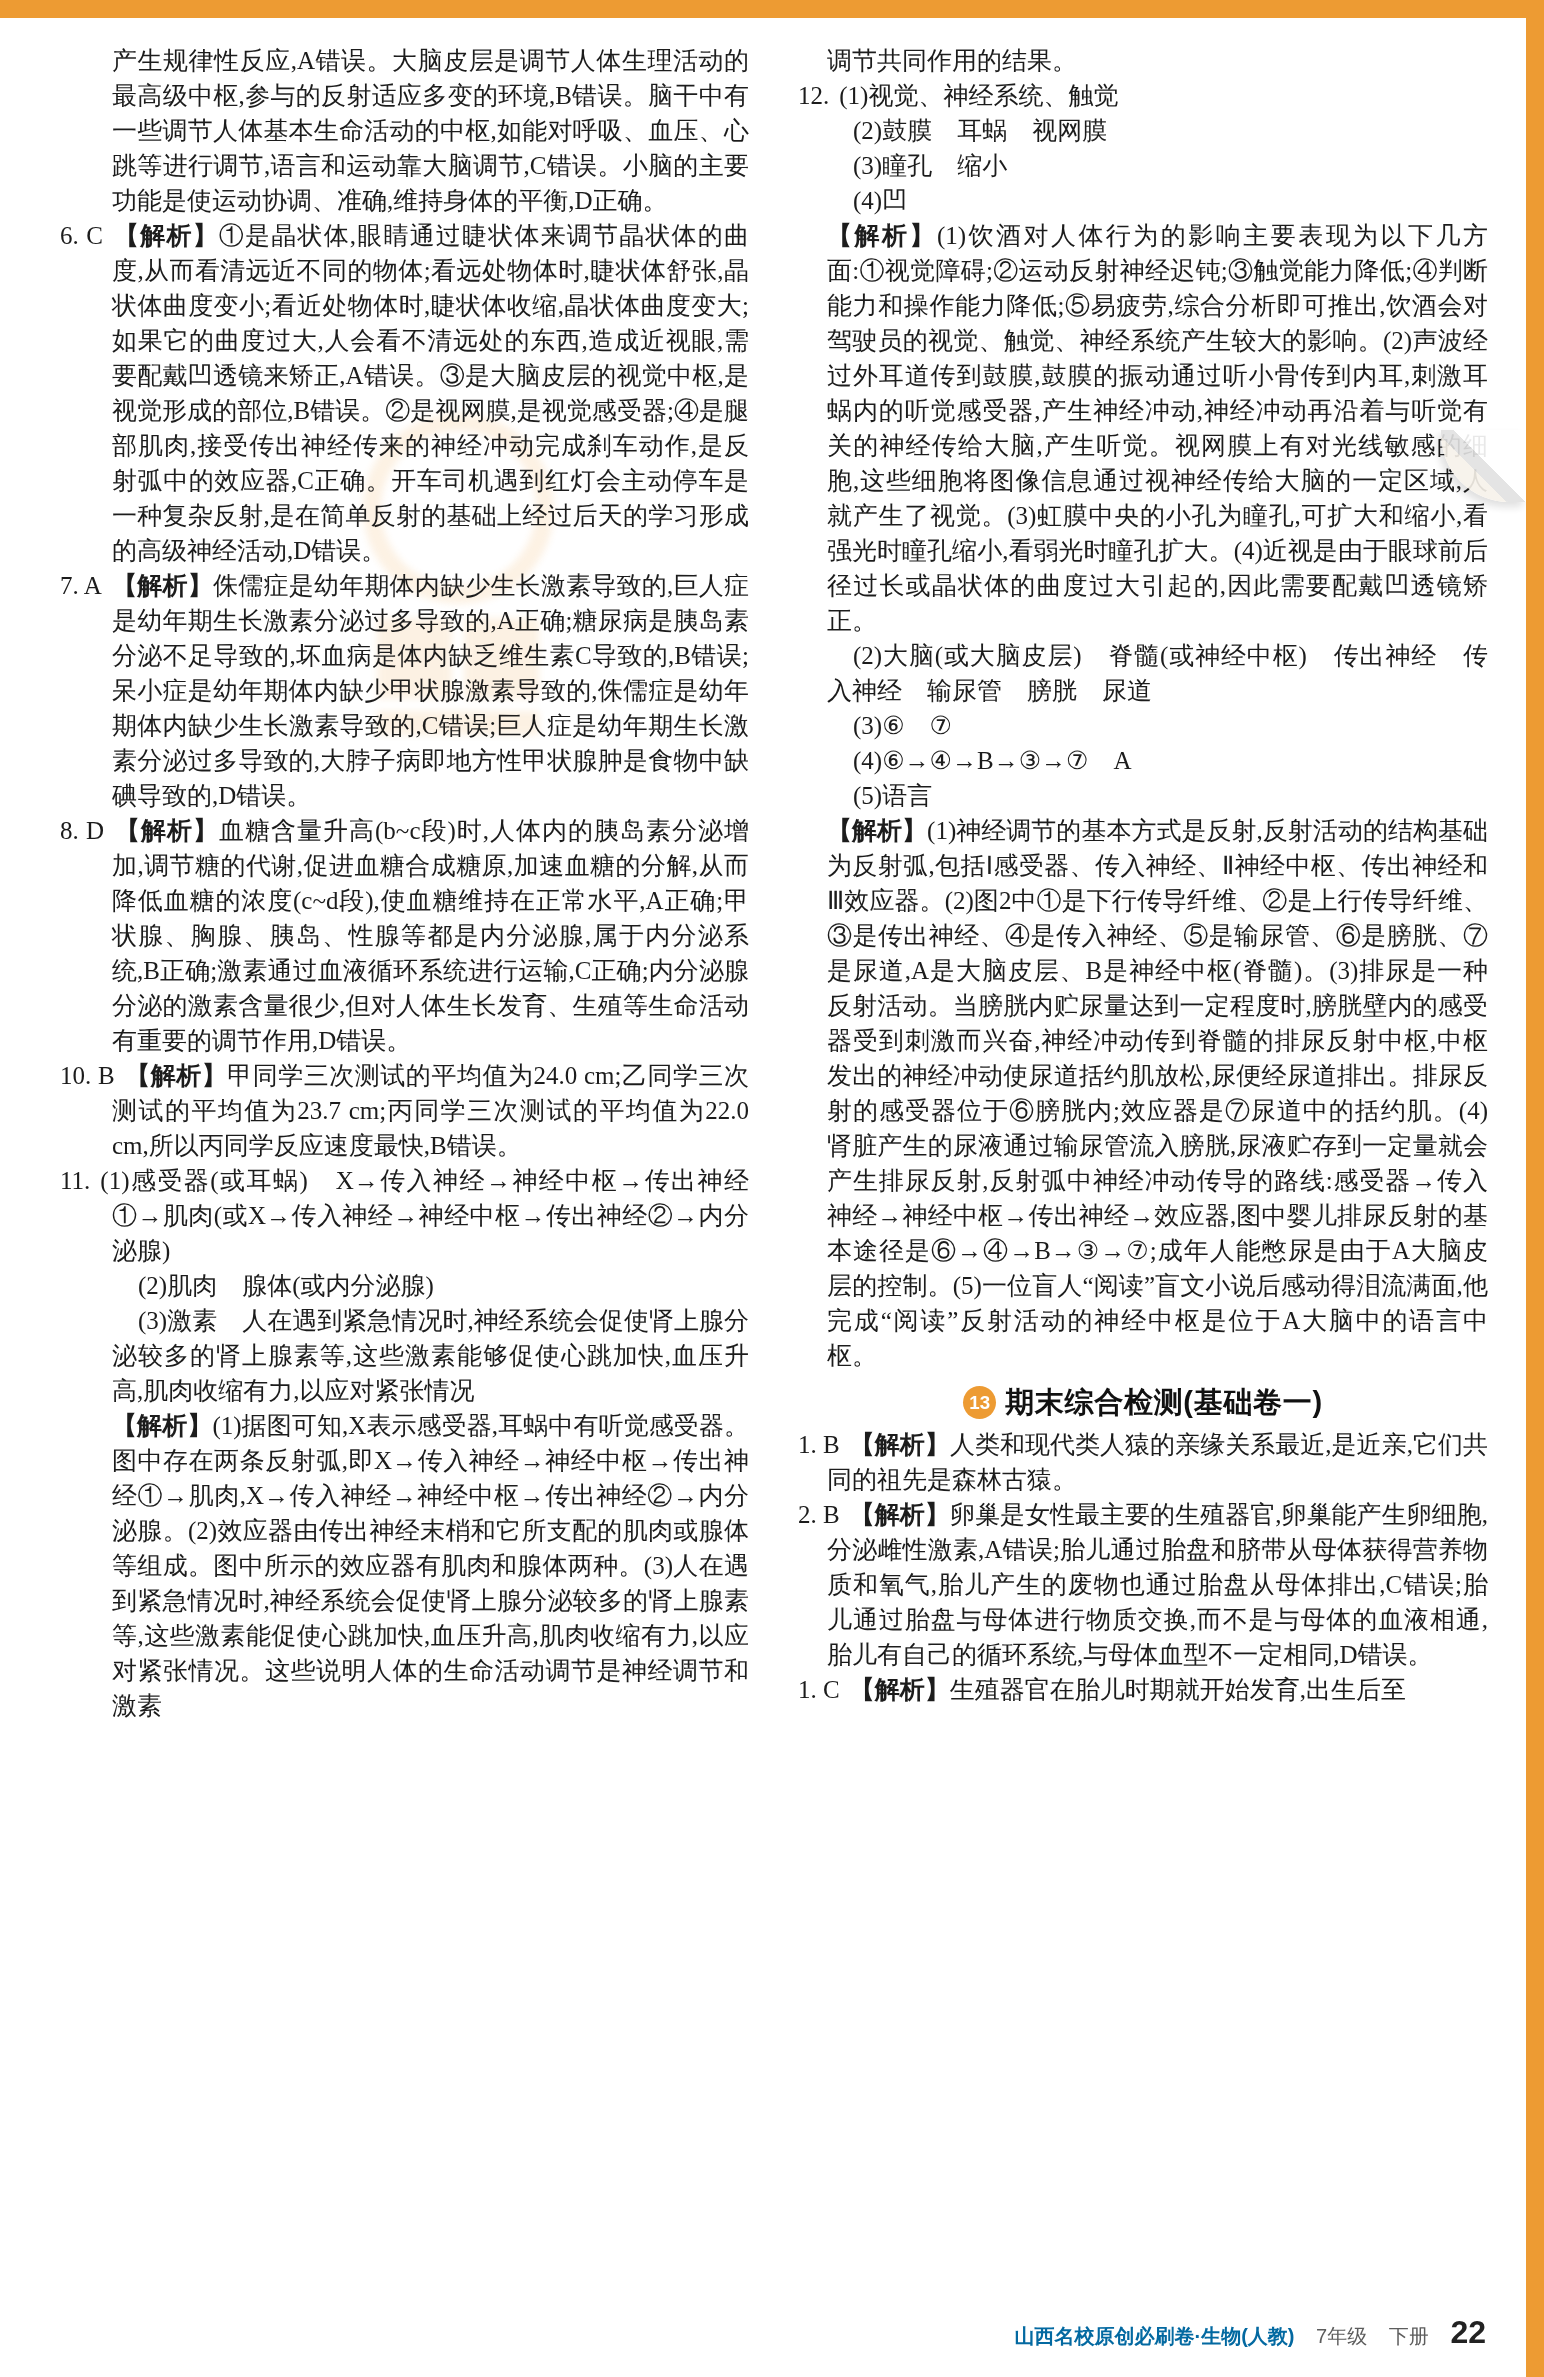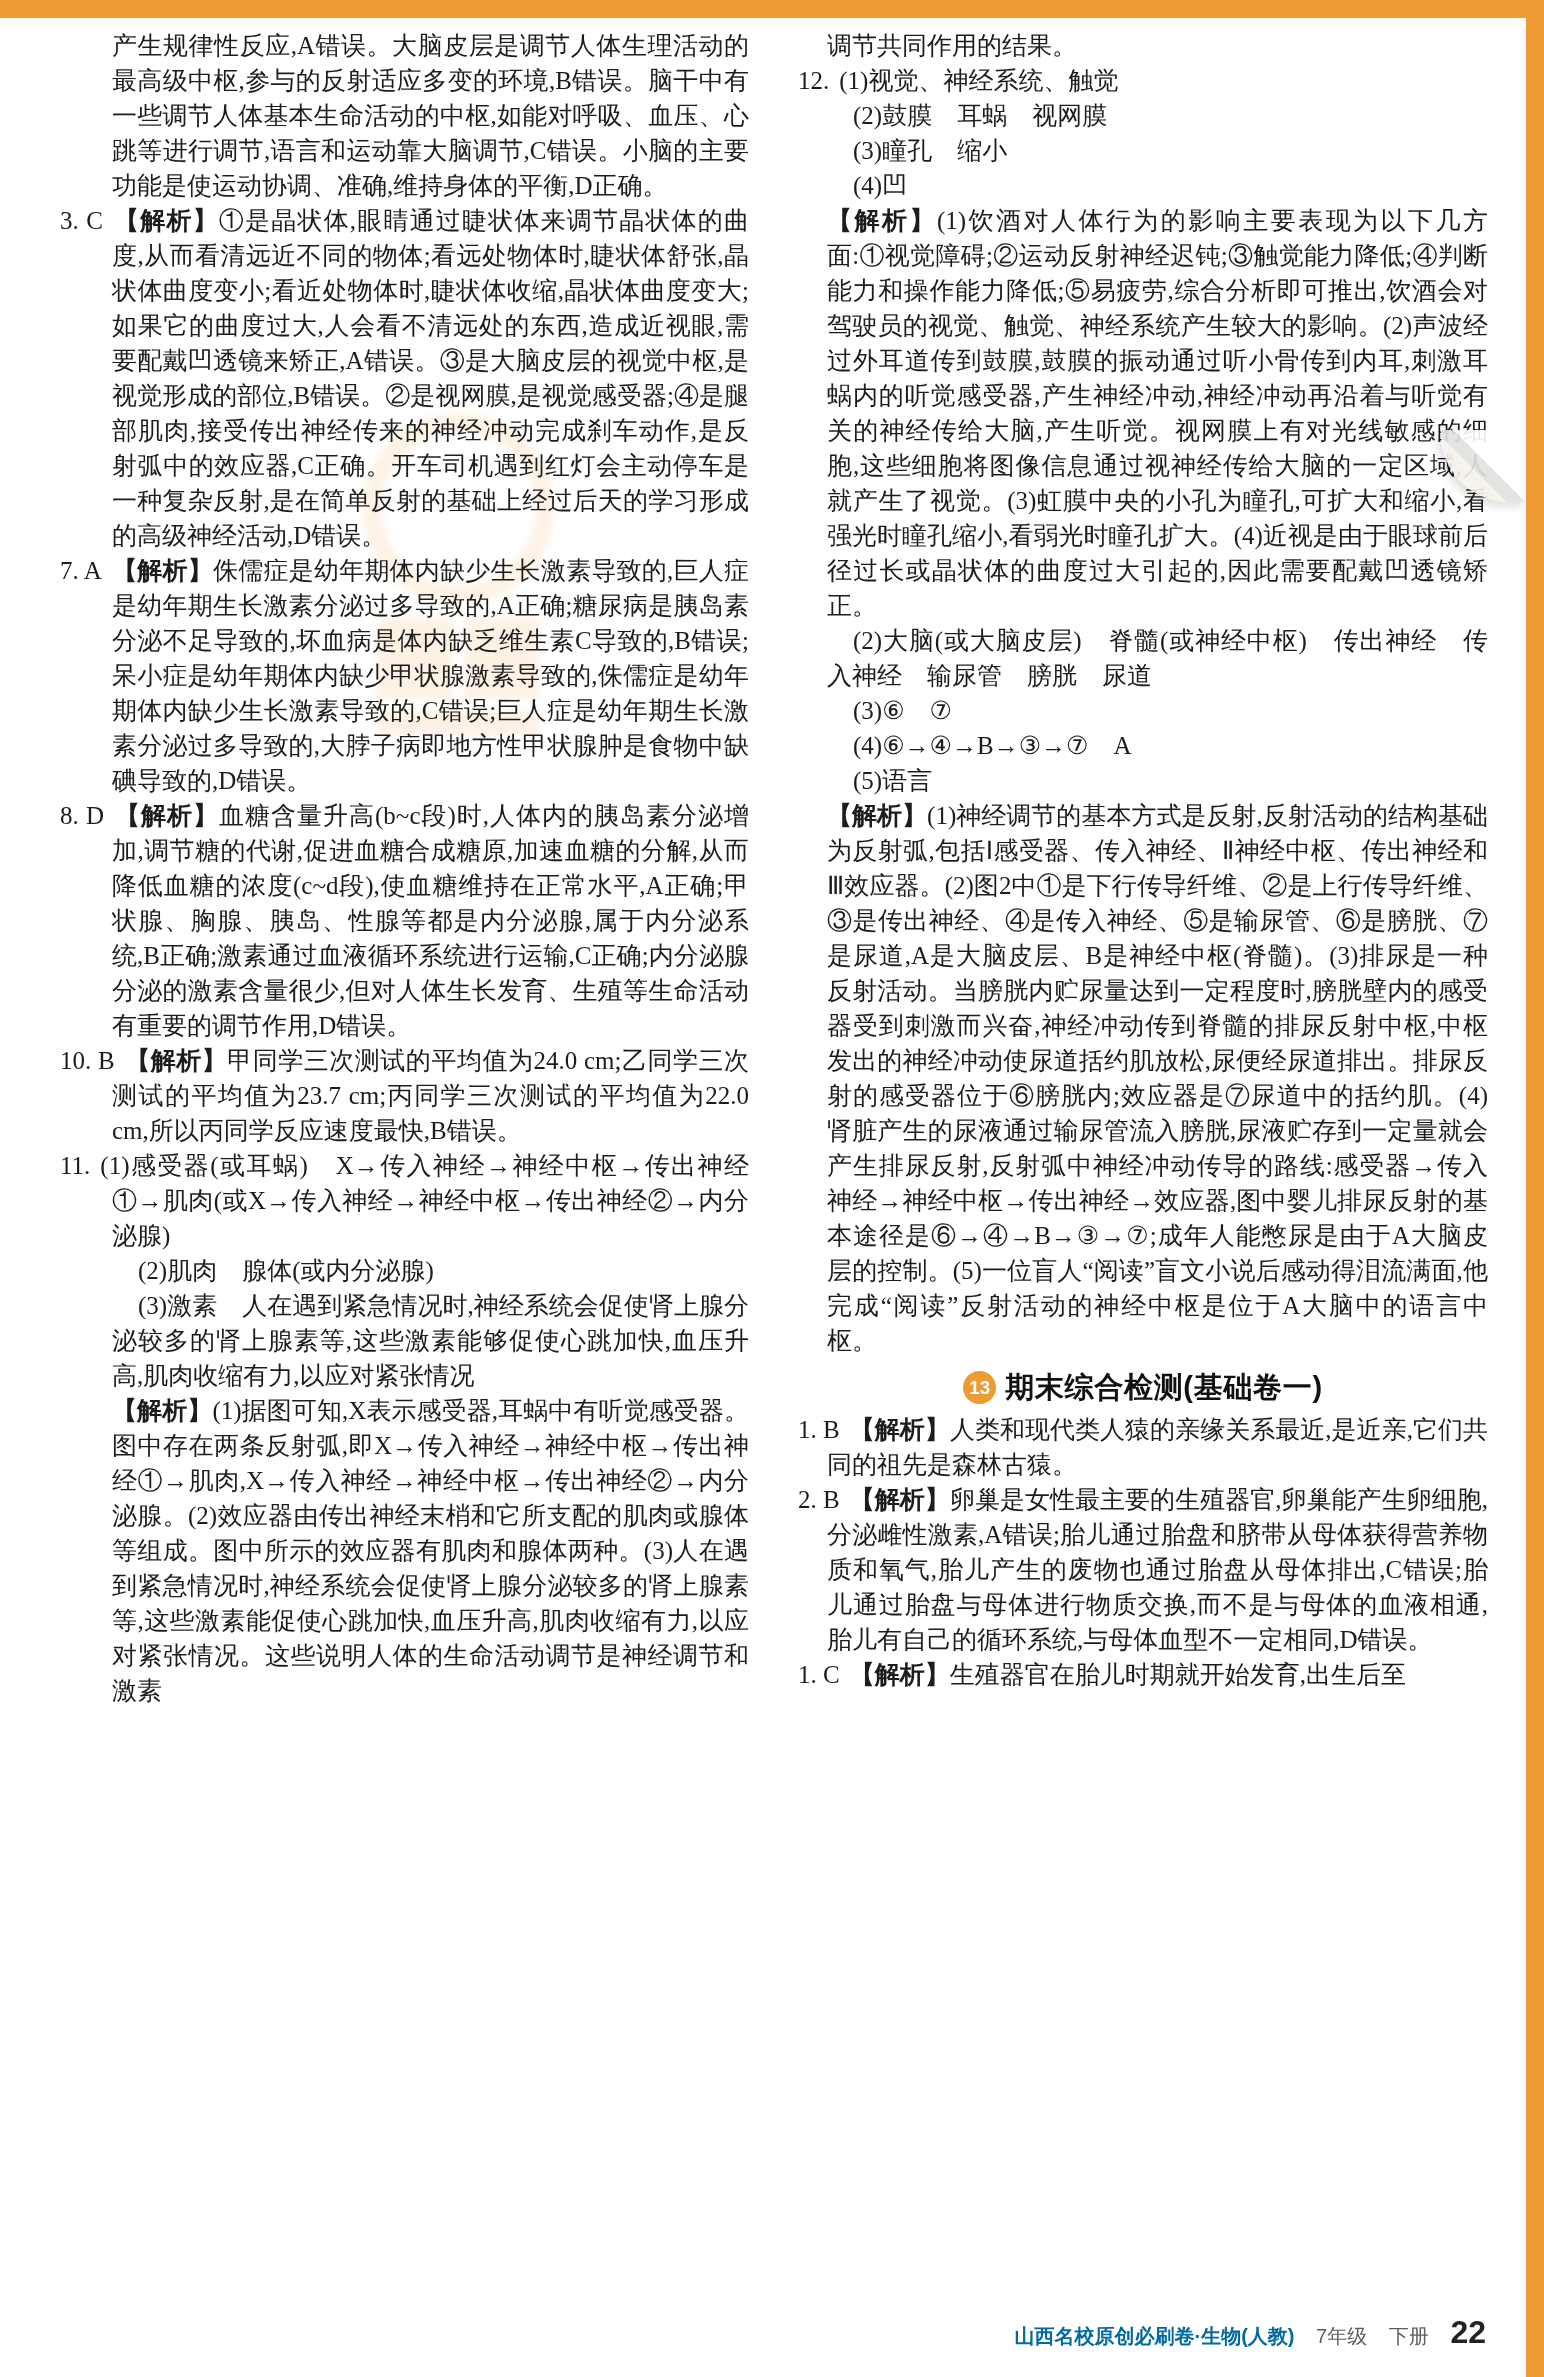--- a/index.html
+++ b/index.html
@@ -23,21 +23,21 @@
   }
 
   
   .watermark{ position:absolute; left:336px; top:413px; width:244px; opacity:.13; filter:blur(3.6px); z-index:1; }
   .wm-circle{ width:155px; height:155px; border:18.7px solid var(--accent); border-radius:50%; margin:0 auto; }
   .wm-row{ display:flex; justify-content:center; gap:11.5px; margin-top:14.4px; }
   .wm-block{ width:75px; height:81px; background:var(--accent); }
   .wm-bar{ width:162px; height:24.4px; background:var(--accent); margin:11.5px auto 0; }
 
   
-  .col{ position:absolute; top:28px; font-size:25px; line-height:35px; text-align:justify; z-index:2; }
+  .col{ position:absolute; top:43px; font-size:25px; line-height:35px; text-align:justify; z-index:2; }
   .col-left{ left:60px; width:689px; }
   .col-right{ left:798px; width:690px; }
 
   .item{ margin:0; }
   .para{ margin:0; }
   .col-left .hang{ padding-left:52px; text-indent:-52px; }
   .col-left .cont, .col-left .follow{ padding-left:52px; }
   .col-right .hang{ padding-left:29px; text-indent:-29px; }
   .col-right .cont, .col-right .follow{ padding-left:29px; }
   .follow.sub{ text-indent:26px; }
@@ -80,21 +80,21 @@
     </div>
     <div class="wm-bar"></div>
   </div>
 
   <div class="col col-left">
     <div>
         <div class="item">
           <p class="para cont">产生规律性反应,A错误。大脑皮层是调节人体生理活动的最高级中枢,参与的反射适应多变的环境,B错误。脑干中有一些调节人体基本生命活动的中枢,如能对呼吸、血压、心跳等进行调节,语言和运动靠大脑调节,C错误。小脑的主要功能是使运动协调、准确,维持身体的平衡,D正确。</p>
         </div>
         <div class="item">
-          <p class="para hang"><span class="marker">3. C</span><b class="jx">【解析】</b>①是晶状体,眼睛通过睫状体来调节晶状体的曲度,从而看清远近不同的物体;看远处物体时,睫状体舒张,晶状体曲度变小;看近处物体时,睫状体收缩,晶状体曲度变大;如果它的曲度过大,人会看不清远处的东西,造成近视眼,需要配戴凹透镜来矫正,A错误。③是大脑皮层的视觉中枢,是视觉形成的部位,B错误。②是视网膜,是视觉感受器;④是腿部肌肉,接受传出神经传来的神经冲动完成刹车动作,是反射弧中的效应器,C正确。开车司机遇到红灯会主动停车是一种复杂反射,是在简单反射的基础上经过后天的学习形成的高级神经活动,D错误。</p>
+          <p class="para hang"><span class="marker">6. C</span><b class="jx">【解析】</b>①是晶状体,眼睛通过睫状体来调节晶状体的曲度,从而看清远近不同的物体;看远处物体时,睫状体舒张,晶状体曲度变小;看近处物体时,睫状体收缩,晶状体曲度变大;如果它的曲度过大,人会看不清远处的东西,造成近视眼,需要配戴凹透镜来矫正,A错误。③是大脑皮层的视觉中枢,是视觉形成的部位,B错误。②是视网膜,是视觉感受器;④是腿部肌肉,接受传出神经传来的神经冲动完成刹车动作,是反射弧中的效应器,C正确。开车司机遇到红灯会主动停车是一种复杂反射,是在简单反射的基础上经过后天的学习形成的高级神经活动,D错误。</p>
         </div>
         <div class="item">
           <p class="para hang"><span class="marker">7. A</span><b class="jx">【解析】</b>侏儒症是幼年期体内缺少生长激素导致的,巨人症是幼年期生长激素分泌过多导致的,A正确;糖尿病是胰岛素分泌不足导致的,坏血病是体内缺乏维生素C导致的,B错误;呆小症是幼年期体内缺少甲状腺激素导致的,侏儒症是幼年期体内缺少生长激素导致的,C错误;巨人症是幼年期生长激素分泌过多导致的,大脖子病即地方性甲状腺肿是食物中缺碘导致的,D错误。</p>
         </div>
         <div class="item">
           <p class="para hang"><span class="marker">8. D</span><b class="jx">【解析】</b>血糖含量升高(b~c段)时,人体内的胰岛素分泌增加,调节糖的代谢,促进血糖合成糖原,加速血糖的分解,从而降低血糖的浓度(c~d段),使血糖维持在正常水平,A正确;甲状腺、胸腺、胰岛、性腺等都是内分泌腺,属于内分泌系统,B正确;激素通过血液循环系统进行运输,C正确;内分泌腺分泌的激素含量很少,但对人体生长发育、生殖等生命活动有重要的调节作用,D错误。</p>
         </div>
         <div class="item">
           <p class="para hang"><span class="marker">10. B</span><b class="jx">【解析】</b>甲同学三次测试的平均值为24.0 cm;乙同学三次测试的平均值为23.7 cm;丙同学三次测试的平均值为22.0 cm,所以丙同学反应速度最快,B错误。</p>
         </div>

